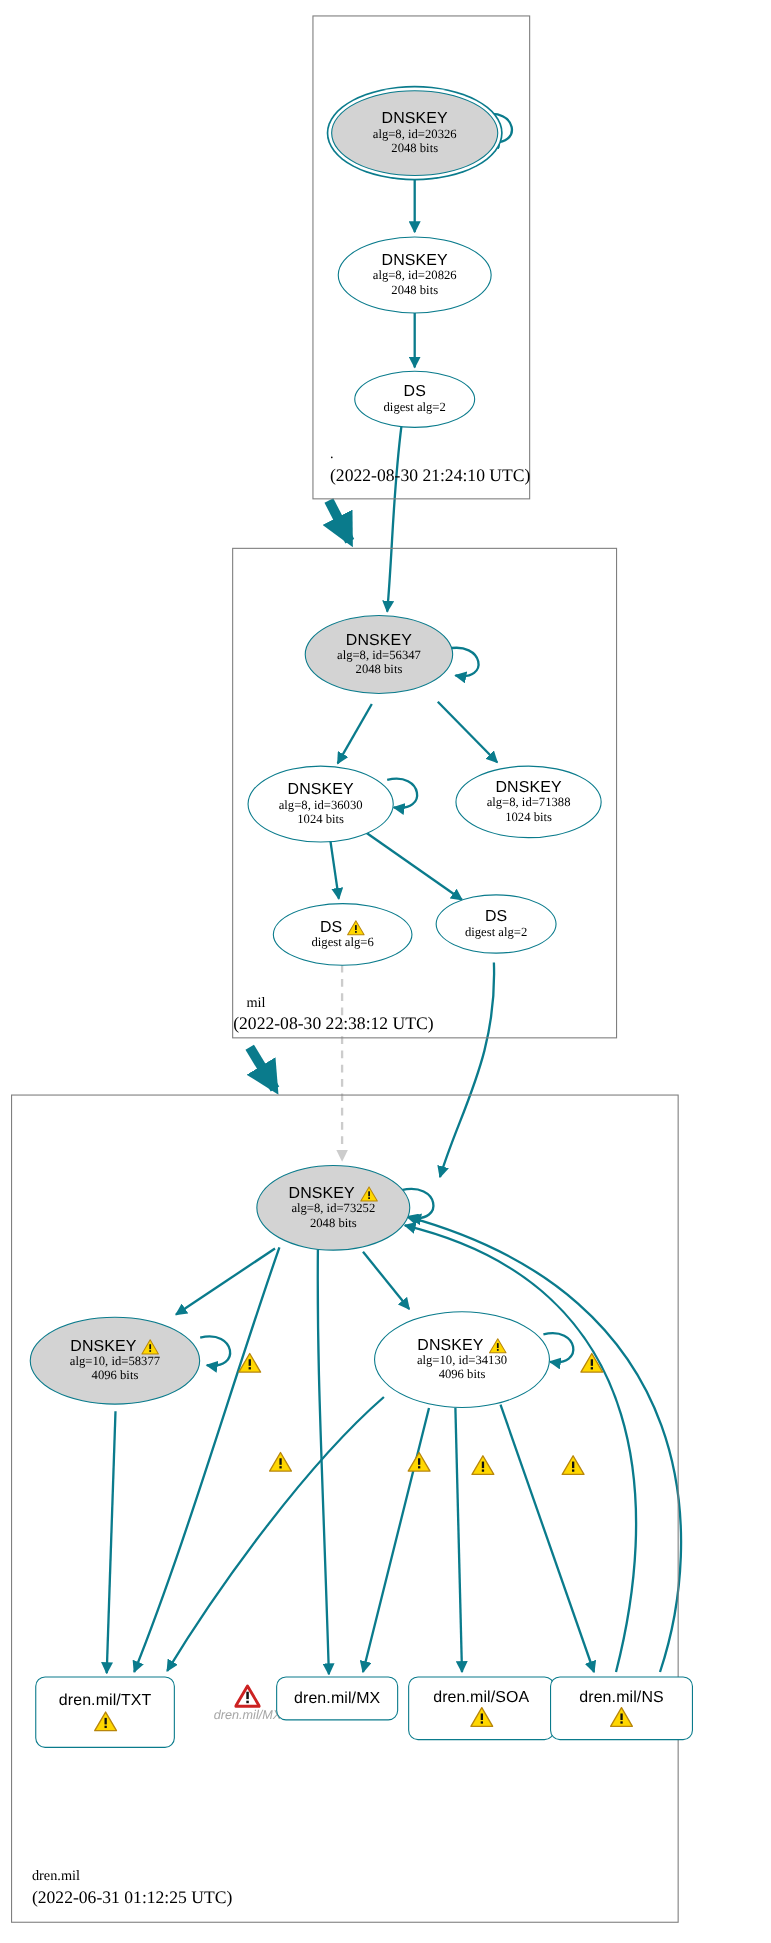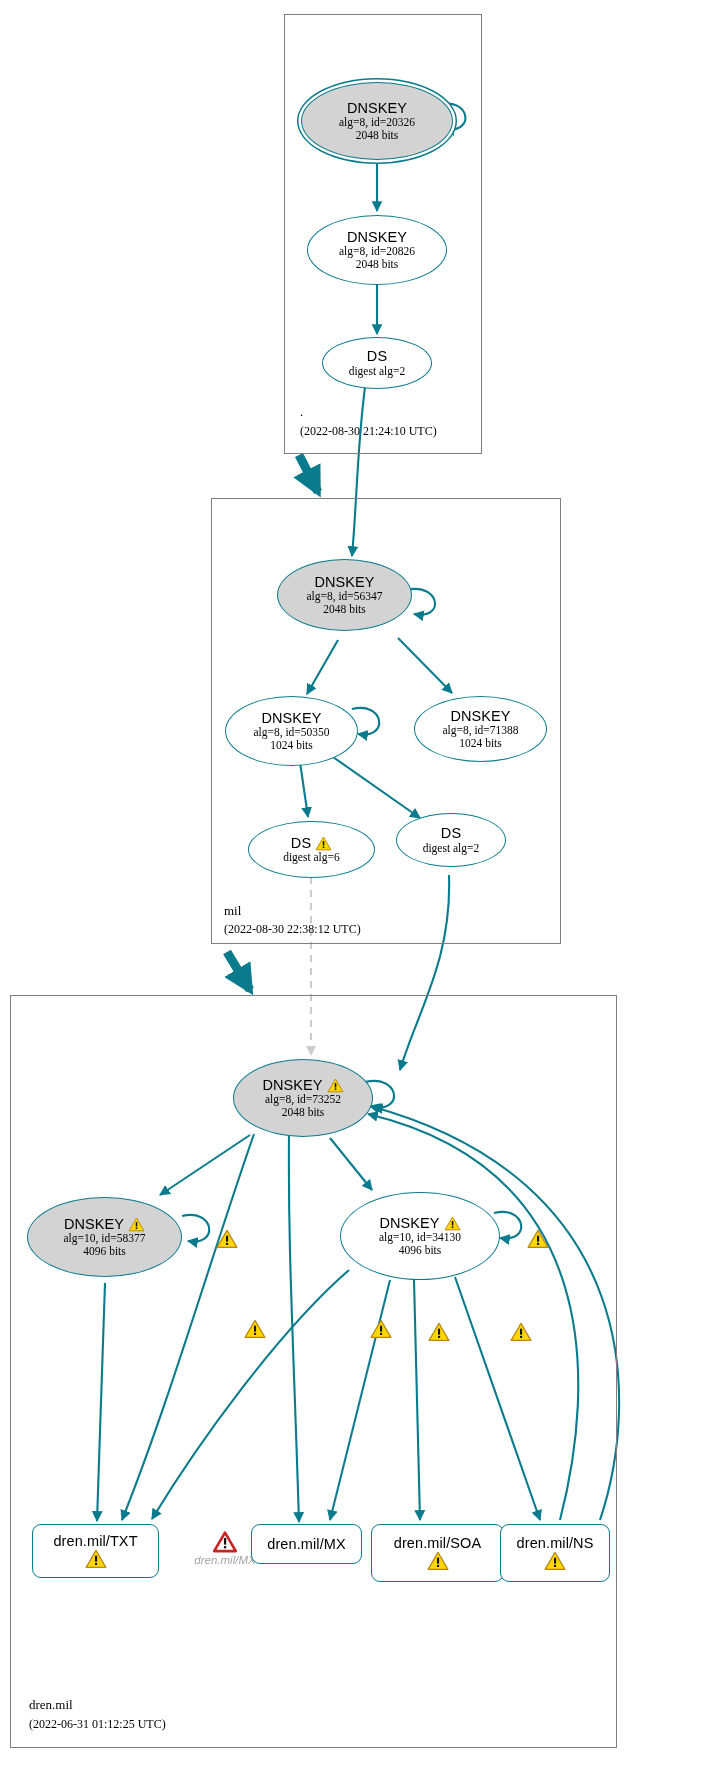--- a/index.html
+++ b/index.html
@@ -26,21 +26,21 @@
     background: transparent;
     box-sizing: border-box;
   }
   .zone-label {
     position: absolute;
     font-family: "Liberation Serif", serif;
     color: #000000;
     white-space: nowrap;
   }
   .zone-name { font-size: 13px; }
-  .zone-time { font-size: 12px; }
+  .zone-time { font-size: 16px; }
 
   .node {
     position: absolute;
     box-sizing: border-box;
     display: flex;
     flex-direction: column;
     align-items: center;
     justify-content: center;
     text-align: center;
     line-height: 1.12;
@@ -182,21 +182,21 @@
     <path d="M 560 1520 C 596 1380 600 1170 368 1114" marker-end="url(#arr)"></path>
   </g>
 </svg>
 
 <div class="zone-box" style="left:284px; top:14px; width:198px; height:440px;"></div>
 <div class="zone-label zone-name" style="left:300px; top:404px;">.</div>
 <div class="zone-label zone-time" style="left:300px; top:424px;">(2022-08-30 21:24:10 UTC)</div>
 
 <div class="zone-box" style="left:211px; top:498px; width:350px; height:446px;"></div>
 <div class="zone-label zone-name" style="left:224px; top:903px;">mil</div>
-<div class="zone-label zone-time" style="left:224px; top:922px;">(2022-08-30 22:38:12 UTC)</div>
+<div class="zone-label zone-time" style="left:212px; top:922px;">(2022-08-30 22:38:12 UTC)</div>
 
 <div class="zone-box" style="left:10px; top:995px; width:607px; height:753px;"></div>
 <div class="zone-label zone-name" style="left:29px; top:1697px;">dren.mil</div>
 <div class="zone-label zone-time" style="left:29px; top:1717px;">(2022-06-31 01:12:25 UTC)</div>
 
 <div class="node ellipse secure-fill dbl" style="left:301px; top:82px; width:152px; height:78px;">
   <div class="title">
     <span>DNSKEY</span>
   </div>
   <div class="sub">alg=8, id=20326</div>
@@ -223,21 +223,21 @@
     <span>DNSKEY</span>
   </div>
   <div class="sub">alg=8, id=56347</div>
   <div class="sub">2048 bits</div>
 </div>
 
 <div class="node ellipse" style="left:225px; top:696px; width:133px; height:70px;">
   <div class="title">
     <span>DNSKEY</span>
   </div>
-  <div class="sub">alg=8, id=50350</div>
+  <div class="sub">alg=8, id=36030</div>
   <div class="sub">1024 bits</div>
 </div>
 
 <div class="node ellipse" style="left:414px; top:696px; width:133px; height:66px;">
   <div class="title">
     <span>DNSKEY</span>
   </div>
   <div class="sub">alg=8, id=71388</div>
   <div class="sub">1024 bits</div>
 </div>
@@ -344,21 +344,21 @@
   </svg>
 </div>
 <div class="float-warn" style="left:510px; top:1322px;">
   <svg class="warn-ico" width="22" height="20" viewBox="0 0 20 18">
     <path d="M10 1.2 L19 16.6 L1 16.6 Z" fill="#ffd700" stroke="#b8860b" stroke-width="1.1" stroke-linejoin="round"></path>
     <rect x="9.1" y="6" width="1.9" height="5.4" fill="#111"></rect>
     <rect x="9.1" y="12.5" width="1.9" height="1.9" fill="#111"></rect>
   </svg>
 </div>
 
-<div class="node rrset" style="left:32px; top:1524px; width:127px; height:54px;">
+<div class="node rrset" style="left:32px; top:1524px; width:127px; height:65px;">
   <div class="title">dren.mil/TXT</div>
   <div>
     <svg class="warn-ico" width="22" height="20" viewBox="0 0 20 18">
       <path d="M10 1.2 L19 16.6 L1 16.6 Z" fill="#ffd700" stroke="#b8860b" stroke-width="1.1" stroke-linejoin="round"></path>
       <rect x="9.1" y="6" width="1.9" height="5.4" fill="#111"></rect>
       <rect x="9.1" y="12.5" width="1.9" height="1.9" fill="#111"></rect>
     </svg>
   </div>
 </div>
 
@@ -381,21 +381,21 @@
   <div class="title">dren.mil/SOA</div>
   <div>
     <svg class="warn-ico" width="22" height="20" viewBox="0 0 20 18">
       <path d="M10 1.2 L19 16.6 L1 16.6 Z" fill="#ffd700" stroke="#b8860b" stroke-width="1.1" stroke-linejoin="round"></path>
       <rect x="9.1" y="6" width="1.9" height="5.4" fill="#111"></rect>
       <rect x="9.1" y="12.5" width="1.9" height="1.9" fill="#111"></rect>
     </svg>
   </div>
 </div>
 
-<div class="node rrset" style="left:500px; top:1524px; width:110px; height:58px;">
+<div class="node rrset" style="left:500px; top:1524px; width:130px; height:58px;">
   <div class="title">dren.mil/NS</div>
   <div>
     <svg class="warn-ico" width="22" height="20" viewBox="0 0 20 18">
       <path d="M10 1.2 L19 16.6 L1 16.6 Z" fill="#ffd700" stroke="#b8860b" stroke-width="1.1" stroke-linejoin="round"></path>
       <rect x="9.1" y="6" width="1.9" height="5.4" fill="#111"></rect>
       <rect x="9.1" y="12.5" width="1.9" height="1.9" fill="#111"></rect>
     </svg>
   </div>
 </div>
 

